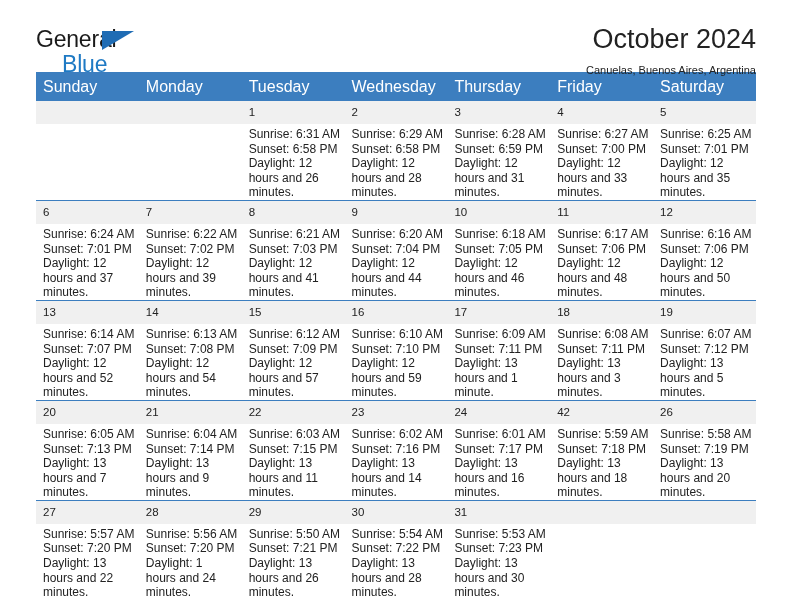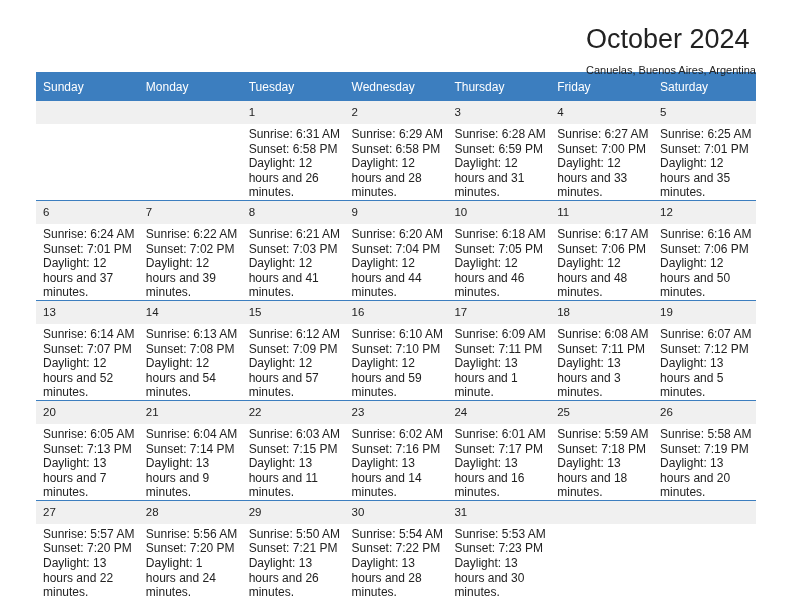--- a/index.html
+++ b/index.html
@@ -56,20 +56,21 @@
     margin-left: 26px;
     font-size: 23px;
     letter-spacing: -0.2px;
     color: #1f7ac4;
   }
 
   .titles {
     position: absolute;
     right: 0;
     top: 22px;
+    text-align: right;
   }
   .cal-title {
     font-size: 27px;
     color: #222222;
     line-height: 34px;
     white-space: nowrap;
   }
   .cal-subtitle {
     font-size: 11px;
     color: #222222;
@@ -80,21 +81,21 @@
 
   
   .calendar {
     width: 720px;
     border-collapse: collapse;
     table-layout: fixed;
   }
   .calendar th {
     background: #3c7ebf;
     color: #ffffff;
-    font-size: 12px;
+    font-size: 16px;
     font-weight: normal;
     text-align: left;
     padding: 5px 6px 5px 7px;
     height: 19px;
     vertical-align: middle;
   }
   .calendar td {
     vertical-align: top;
     padding: 0;
     border-top: 1.6px solid #3c7ebf;
@@ -127,20 +128,27 @@
     white-space: normal;
   }
 </style>
 </head>
 <body>
 
 <div class="page">
 
   <div class="topbar">
 
+    <div class="logo">
+      <div class="logo-row1">
+        <span>General</span>
+        <span class="logo-tri"></span>
+      </div>
+      <div class="logo-row2">Blue</div>
+    </div>
 
     <div class="titles">
       <div class="cal-title">October 2024</div>
       <div class="cal-subtitle">Canuelas, Buenos Aires, Argentina</div>
     </div>
 
   </div>
 
   <table class="calendar">
     <thead>
@@ -354,21 +362,21 @@
           </td>
           <td>
             <div class="daynum">24</div>
             <div class="details">
               <div>Sunrise: 6:01 AM</div>
               <div>Sunset: 7:17 PM</div>
               <div class="daylight">Daylight: 13 hours and 16 minutes.</div>
             </div>
           </td>
           <td>
-            <div class="daynum">25</div>
+            <div class="daynum">42</div>
             <div class="details">
               <div>Sunrise: 5:59 AM</div>
               <div>Sunset: 7:18 PM</div>
               <div class="daylight">Daylight: 13 hours and 18 minutes.</div>
             </div>
           </td>
           <td>
             <div class="daynum">26</div>
             <div class="details">
               <div>Sunrise: 5:58 AM</div>

